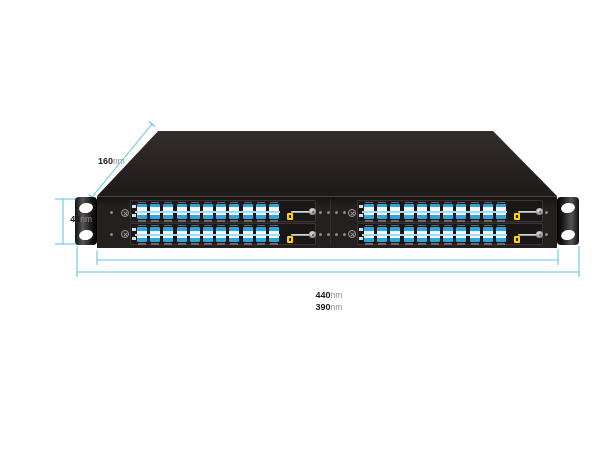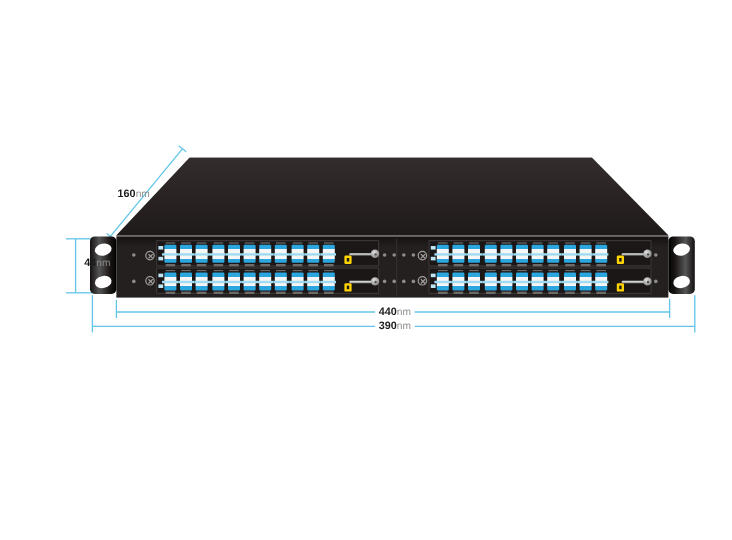--- a/index.html
+++ b/index.html
@@ -46,21 +46,21 @@
   .warn{position:absolute;left:156px;top:12px;width:6px;height:6.5px;background:var(--warn,#ffd400);border-radius:1px;}
   .warn::before{content:"";position:absolute;left:2px;top:1.5px;width:2px;height:3.5px;background:#1a1a1a;}
   .hbar{position:absolute;left:160px;top:9.6px;width:19px;height:2.4px;border-radius:1.2px;
     background:linear-gradient(180deg,#ececec,#8f8f8f);}
   .hscrew{position:absolute;left:178px;top:7.2px;width:7px;height:7px;border-radius:50%;
     background:radial-gradient(circle at 40% 35%,#e2e2e2,#9a9a9a 60%,#6c6c6c);}
   .hscrew::before{content:"";position:absolute;left:2.5px;top:2.5px;width:2px;height:2px;border-radius:50%;background:#4f4f4f;}
   
   .dim-label{position:absolute;font-size:9px;font-weight:bold;color:#1c1c1c;line-height:10px;white-space:nowrap;}
   .dim-label .unit{font-weight:400;color:#8d8d8d;font-size:8.5px;}
-  .on-line{background:#fff;padding:0 3px;transform:translate(-50%,-55%);}
+  .on-line{background:#fff;padding:0 3px;transform:translate(-50%,-55%);margin-top:35px;}
   .lbl-depth{left:98px;top:156px;text-align:center;}
   .lbl-height{left:64px;top:214px;width:28px;text-align:right;}
   .lbl-440{left:329px;top:260px;}
   .lbl-482{left:329px;top:272px;}
   .caption{position:absolute;left:322px;top:290px;transform:translateX(-50%);
     font-size:14px;font-weight:bold;color:#111;white-space:nowrap;}
 </style>
 </head>
 <body>
 

